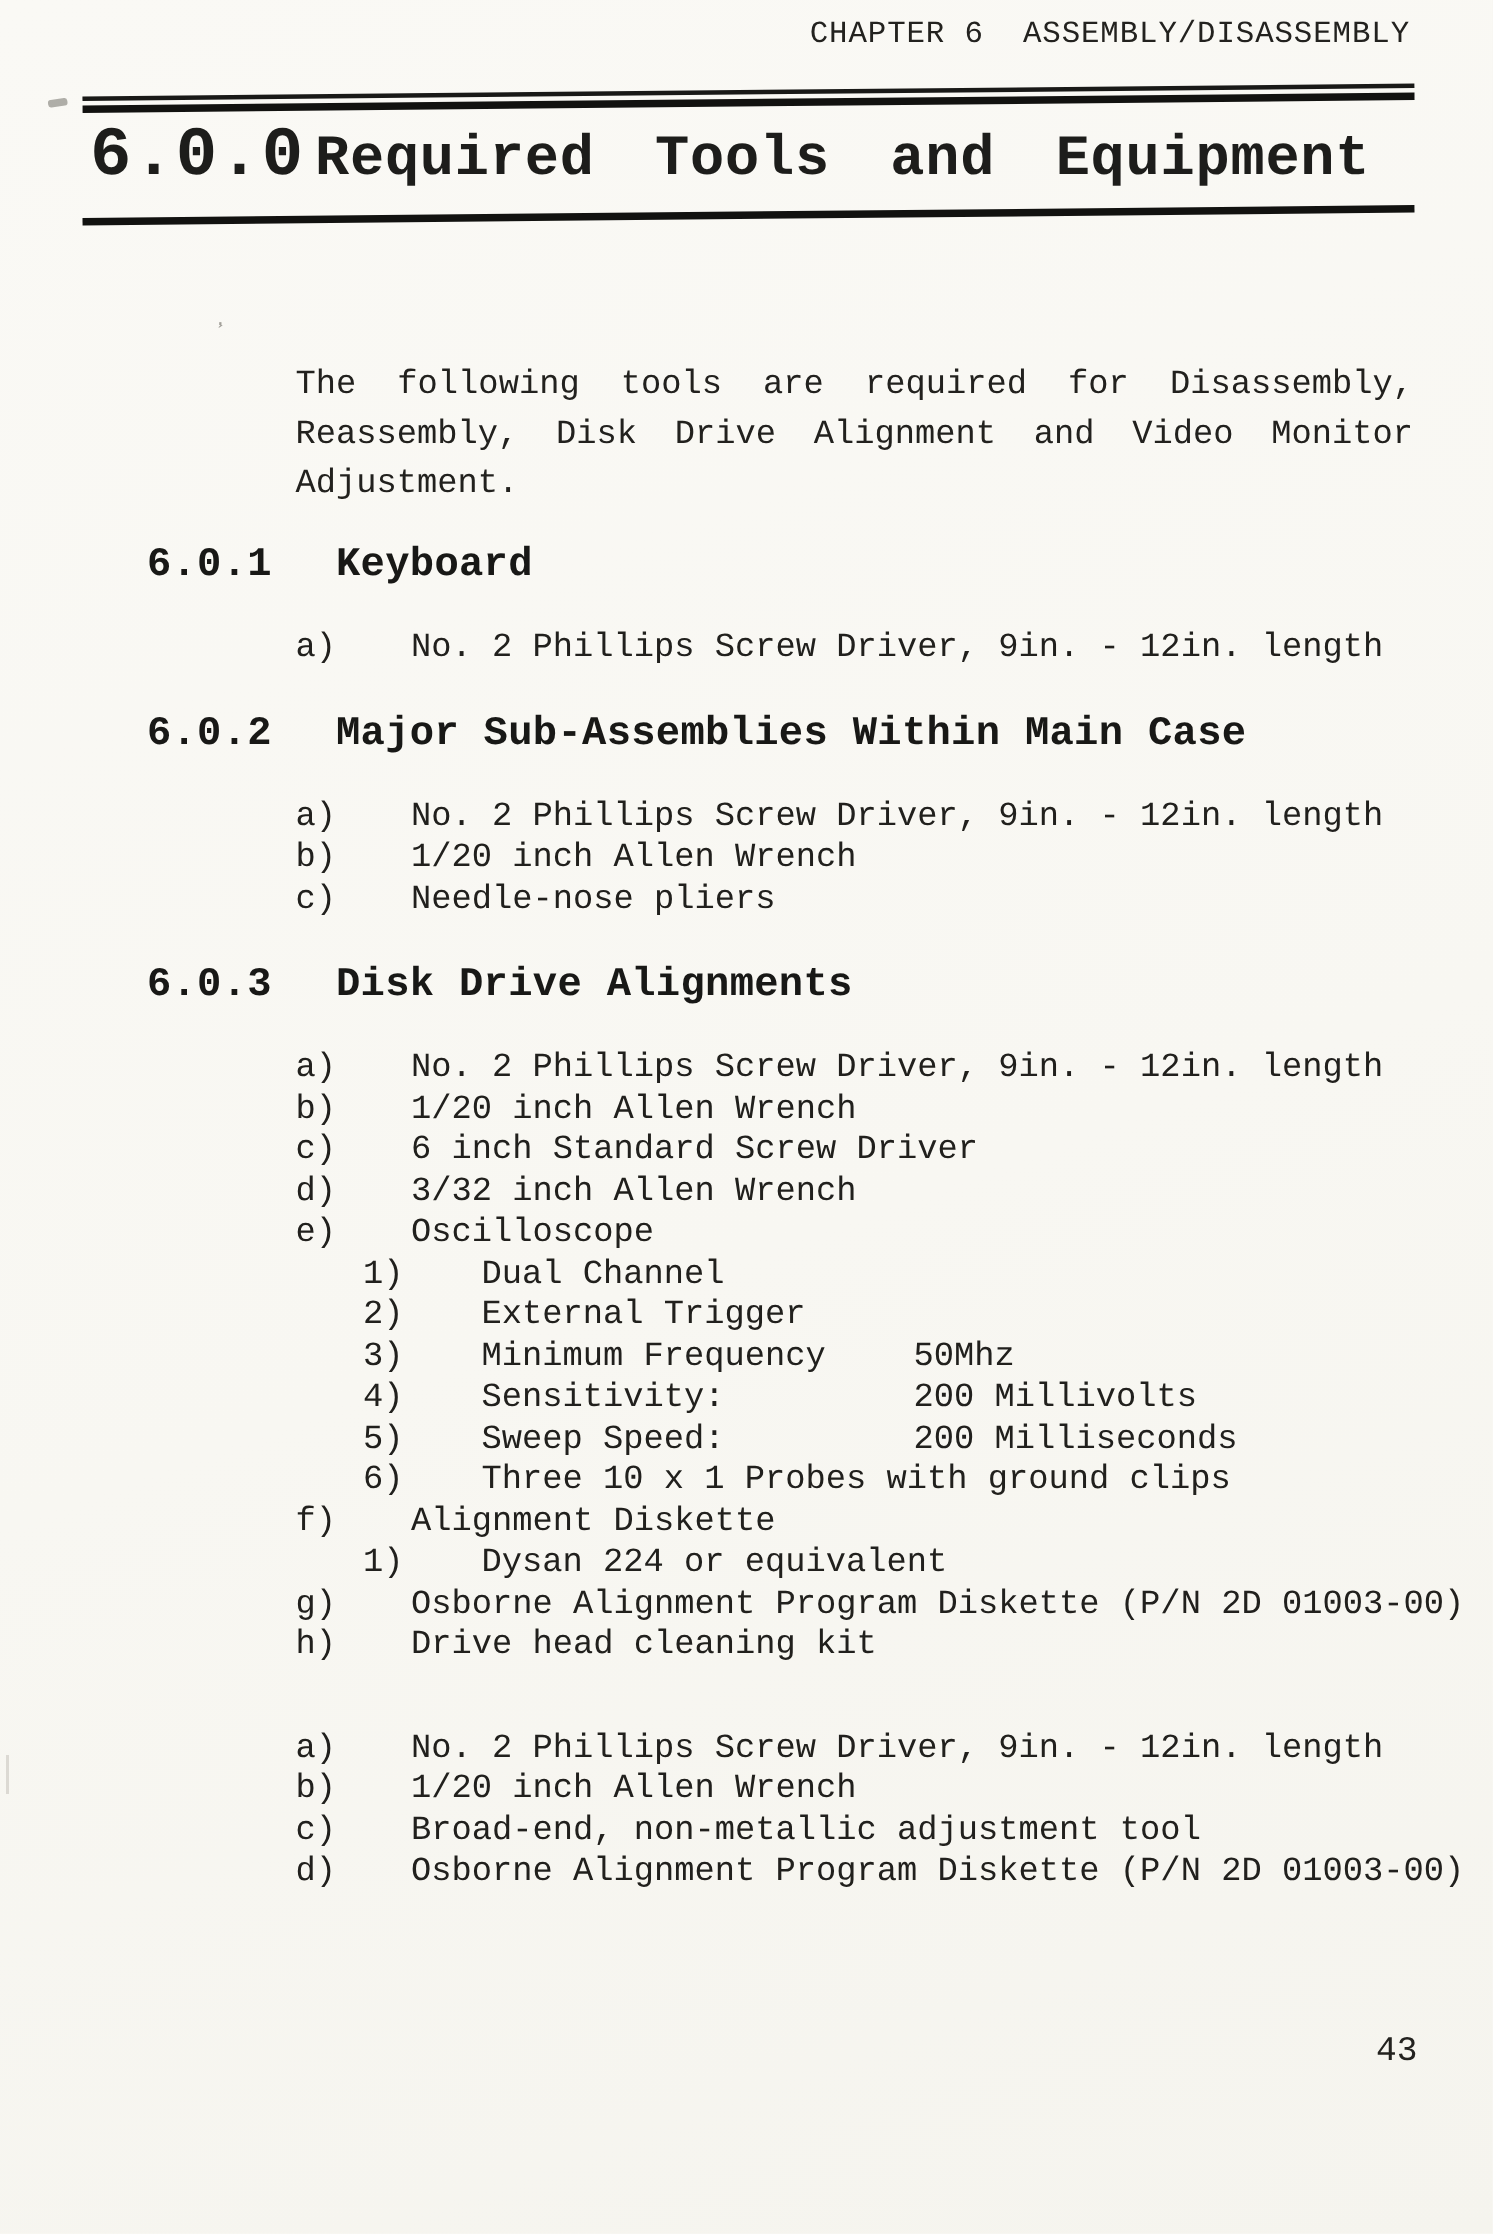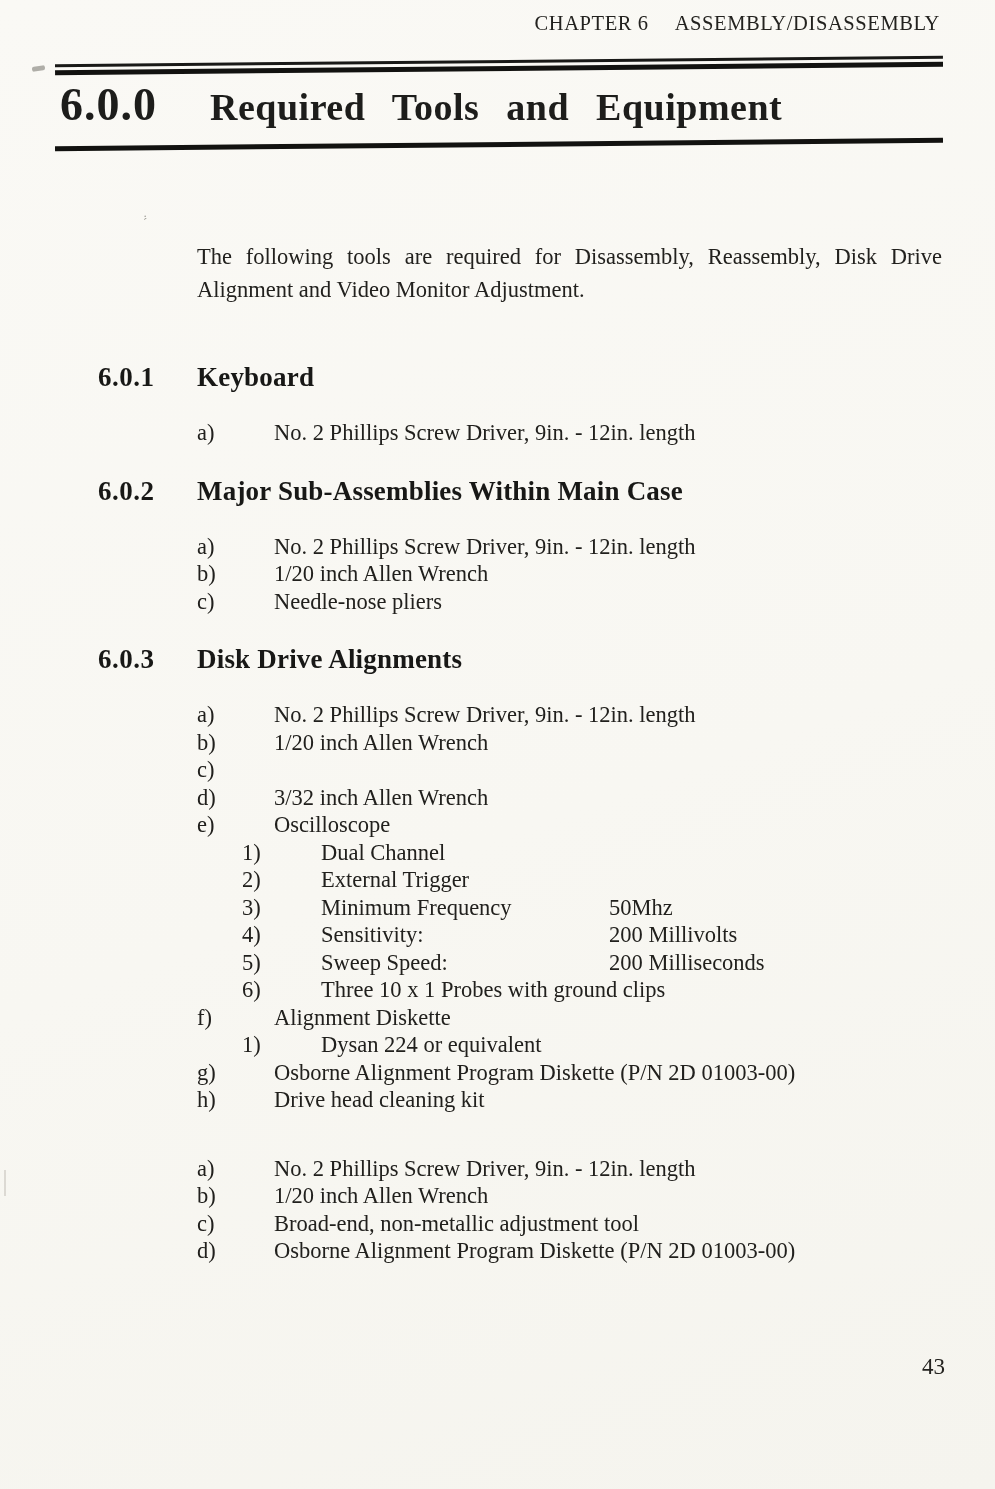--- a/index.html
+++ b/index.html
@@ -5,21 +5,21 @@
   html, body {
     margin: 0;
     padding: 0;
     background: #f8f7f2;
   }
   .page {
     position: relative;
     width: 995px;
     height: 1489px;
     background: linear-gradient(160deg, #faf9f5 0%, #f8f7f2 55%, #f5f4ee 100%);
-    font-family: Liberation Serif, serif;
+    font-family: Liberation Mono, monospace;
     color: #1d1d1b;
     overflow: hidden;
   }
 
   
   .running-header {
     position: absolute;
     top: 12px;
     right: 55px;
     font-size: 20.5px;
@@ -86,20 +86,21 @@
     right: 48px;
   }
   .section { margin-top: 29px; }
   .section.gap-lg { margin-top: 41px; }
   .sec-head {
     display: flex;
     align-items: flex-end;
     font-size: 27px;
     font-weight: bold;
     color: #181816;
+    gap: 27px;
   }
   .sec-num { width: 99px; flex-shrink: 0; letter-spacing: 0.5px; }
   .sec-title { letter-spacing: 0.2px; white-space: nowrap; }
   .tool-list {
     list-style: none;
     margin: 26px 0 0 99px;
     padding: 0;
     font-size: 22.5px;
     line-height: 27.5px;
     color: #21201d;
@@ -211,20 +212,21 @@
           <li class="li">
             <span class="li-label">a)</span>
             <span class="li-text">No. 2 Phillips Screw Driver, 9in. - 12in. length</span>
           </li>
           <li class="li">
             <span class="li-label">b)</span>
             <span class="li-text">1/20 inch Allen Wrench</span>
           </li>
           <li class="li">
             <span class="li-label">c)</span>
+            <span class="li-text">6 inch Standard Screw Driver</span>
           </li>
           <li class="li">
             <span class="li-label">d)</span>
             <span class="li-text">3/32 inch Allen Wrench</span>
           </li>
           <li class="li">
             <span class="li-label">e)</span>
             <span class="li-text">Oscilloscope</span>
           </li>
           <li class="li sub">

